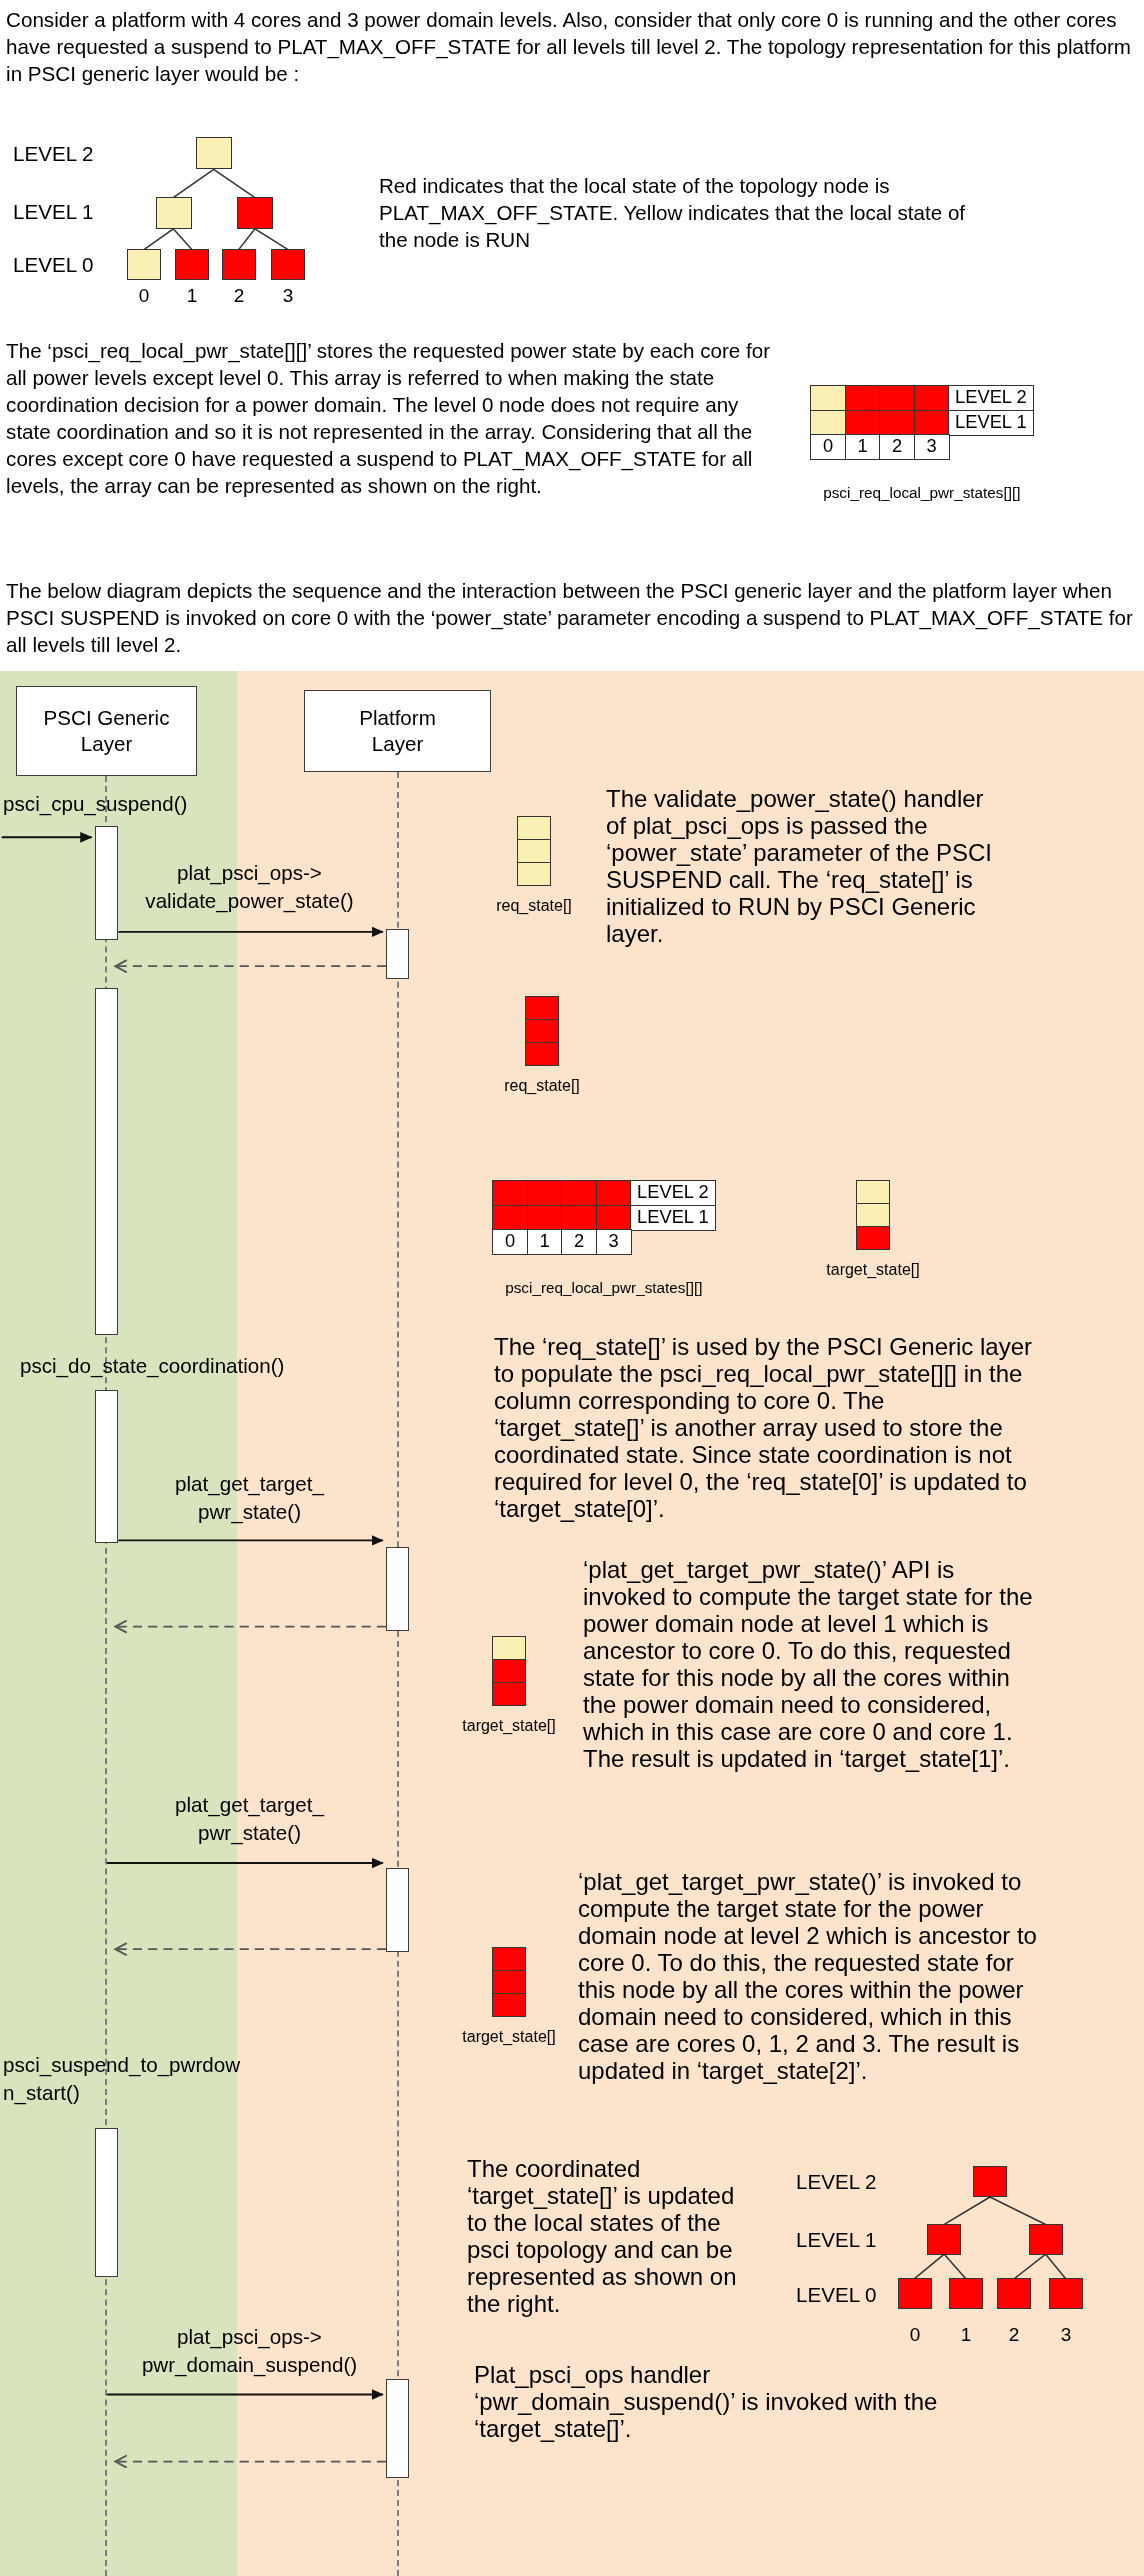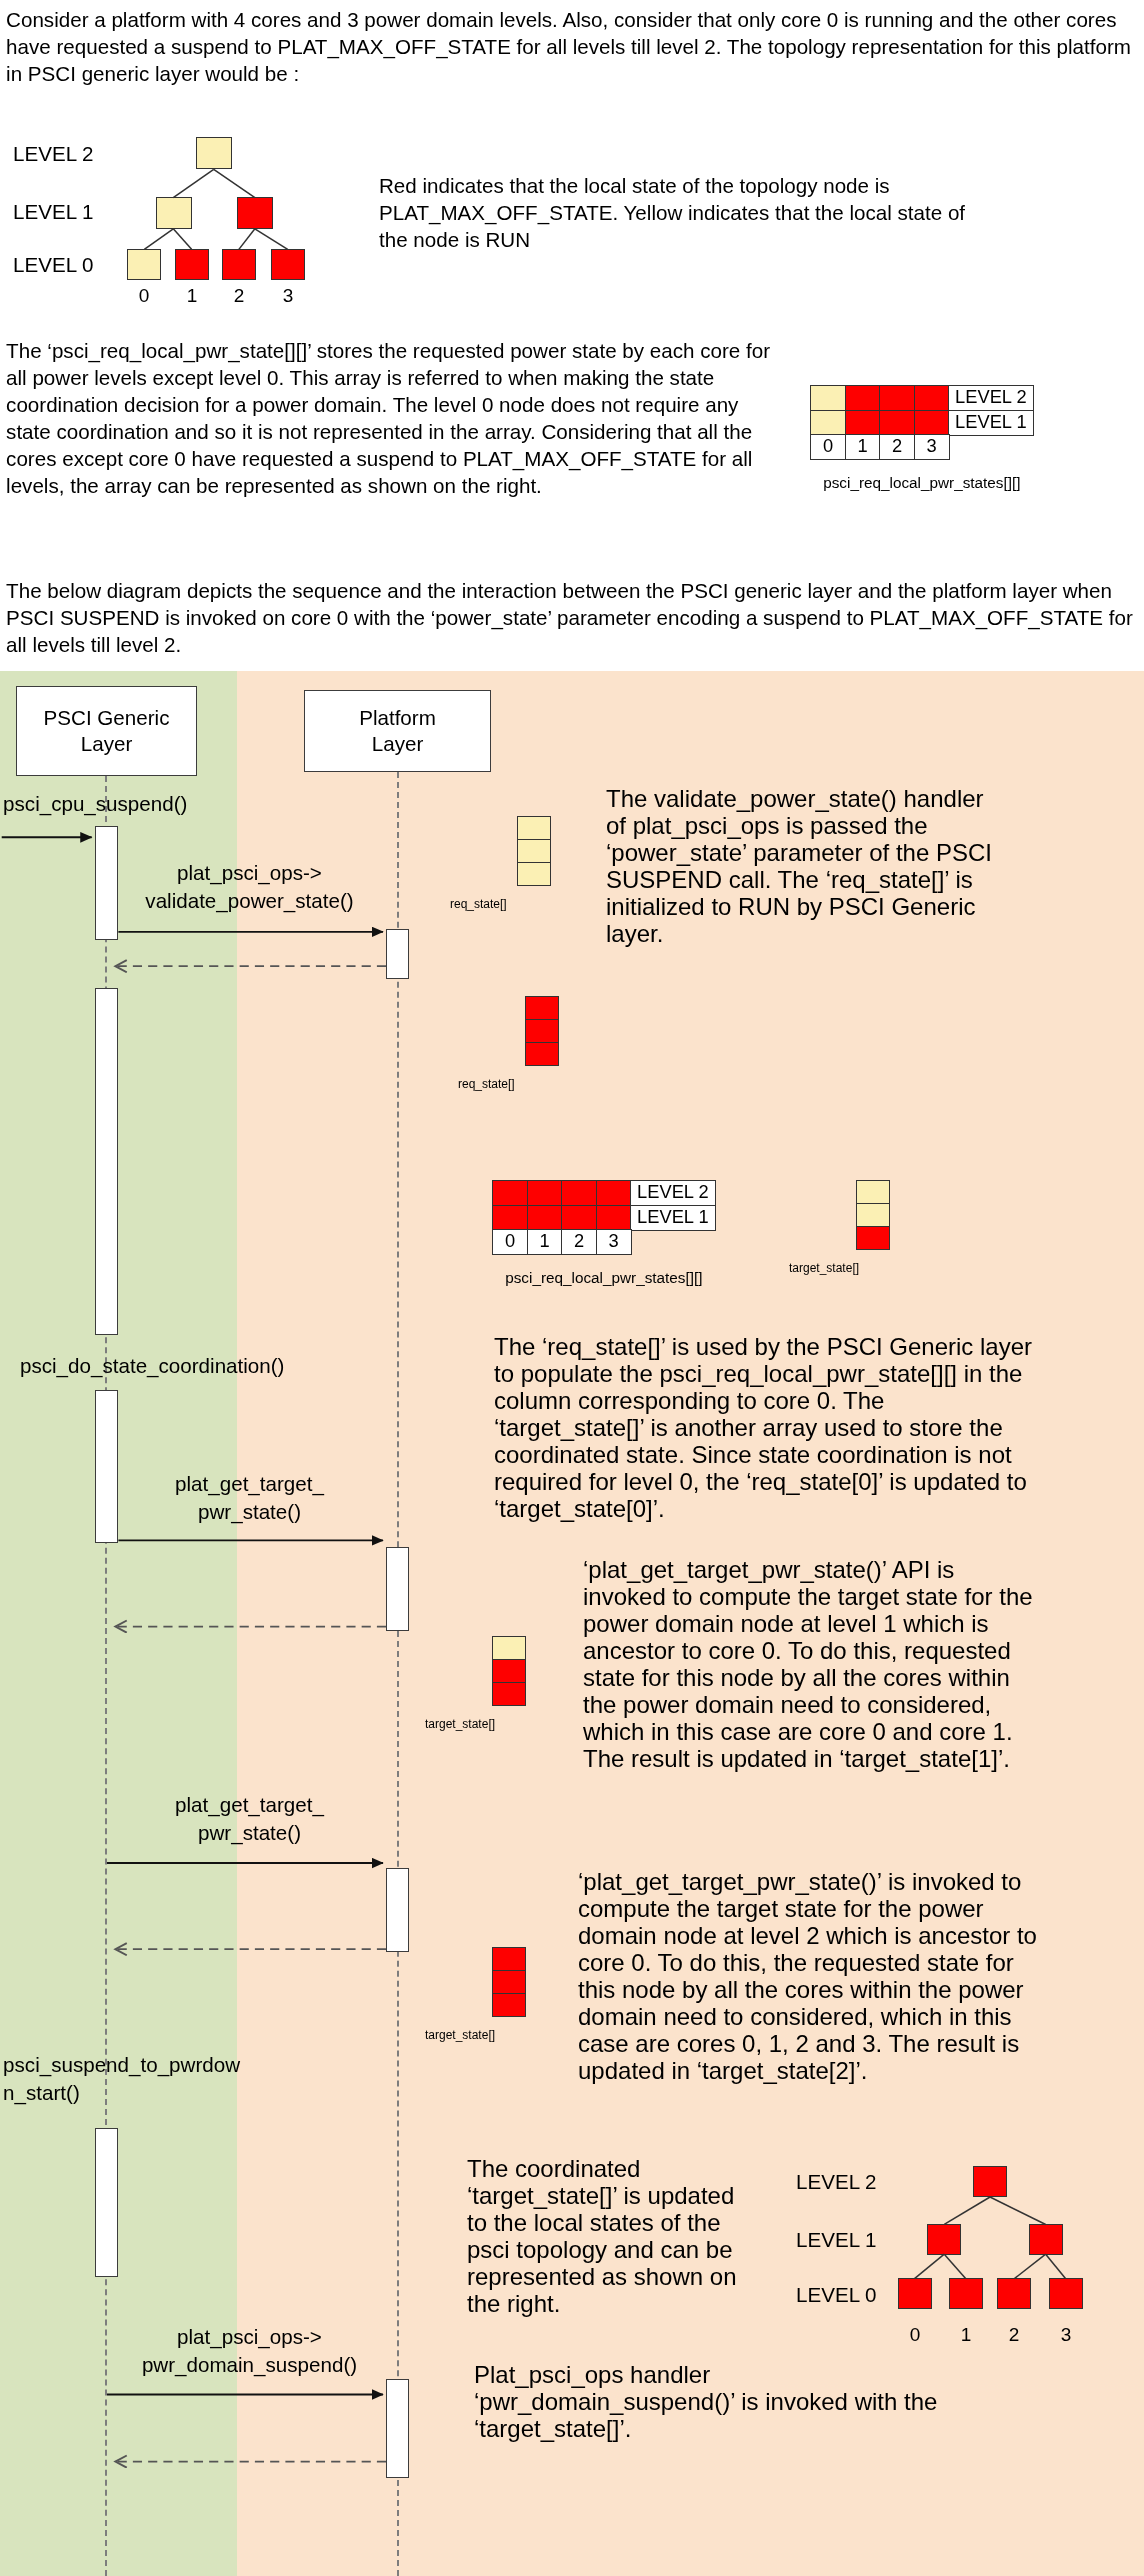--- a/index.html
+++ b/index.html
@@ -28,26 +28,26 @@
   .overlay { position:absolute; left:0; top:0; z-index:6; pointer-events:none; }
 
   .pwr-grid { position:absolute; z-index:5; display:inline-block; }
   .pg-row { display:flex; }
   .pg-row + .pg-row { margin-top:-1.5px; }
   .pg-cell { width:36px; height:26px; border:1.5px solid #333; background:#fff; }
   .pg-cell + .pg-cell { margin-left:-1.5px; }
   .pg-rowlabel { height:26px; border:1.5px solid #333; background:#fff; font-size:18.3px;
                  line-height:22px; padding:0 6.1px; white-space:nowrap; margin-left:-1.5px; }
   .pg-idx { font-size:18.3px; line-height:22px; text-align:center; }
-  .pg-caption { font-size:15.3px; text-align:center; margin-top:14px; white-space:nowrap; }
+  .pg-caption { font-size:15.3px; text-align:center; margin-top:24px; white-space:nowrap; }
 
   .state-col { position:absolute; z-index:5; width:34px; }
   .sc-cell { width:34px; height:24.4px; border:1.5px solid #333; }
   .sc-cell + .sc-cell { margin-top:-1.5px; }
-  .sc-caption { font-size:12px; width:168px; margin-left:-67px; 
+  .sc-caption { font-size:16px; width:168px; margin-left:-67px; text-align:center;
                 margin-top:10.7px; white-space:nowrap; }
 </style>
 </head>
 <body>
 
 <div class="page">
 
   <div class="band" style="left: 0px; width: 237px; background-color: rgb(216, 228, 190);"></div>
   <div class="band" style="left: 237px; width: 907px; background-color: rgb(251, 227, 204);"></div>
 

